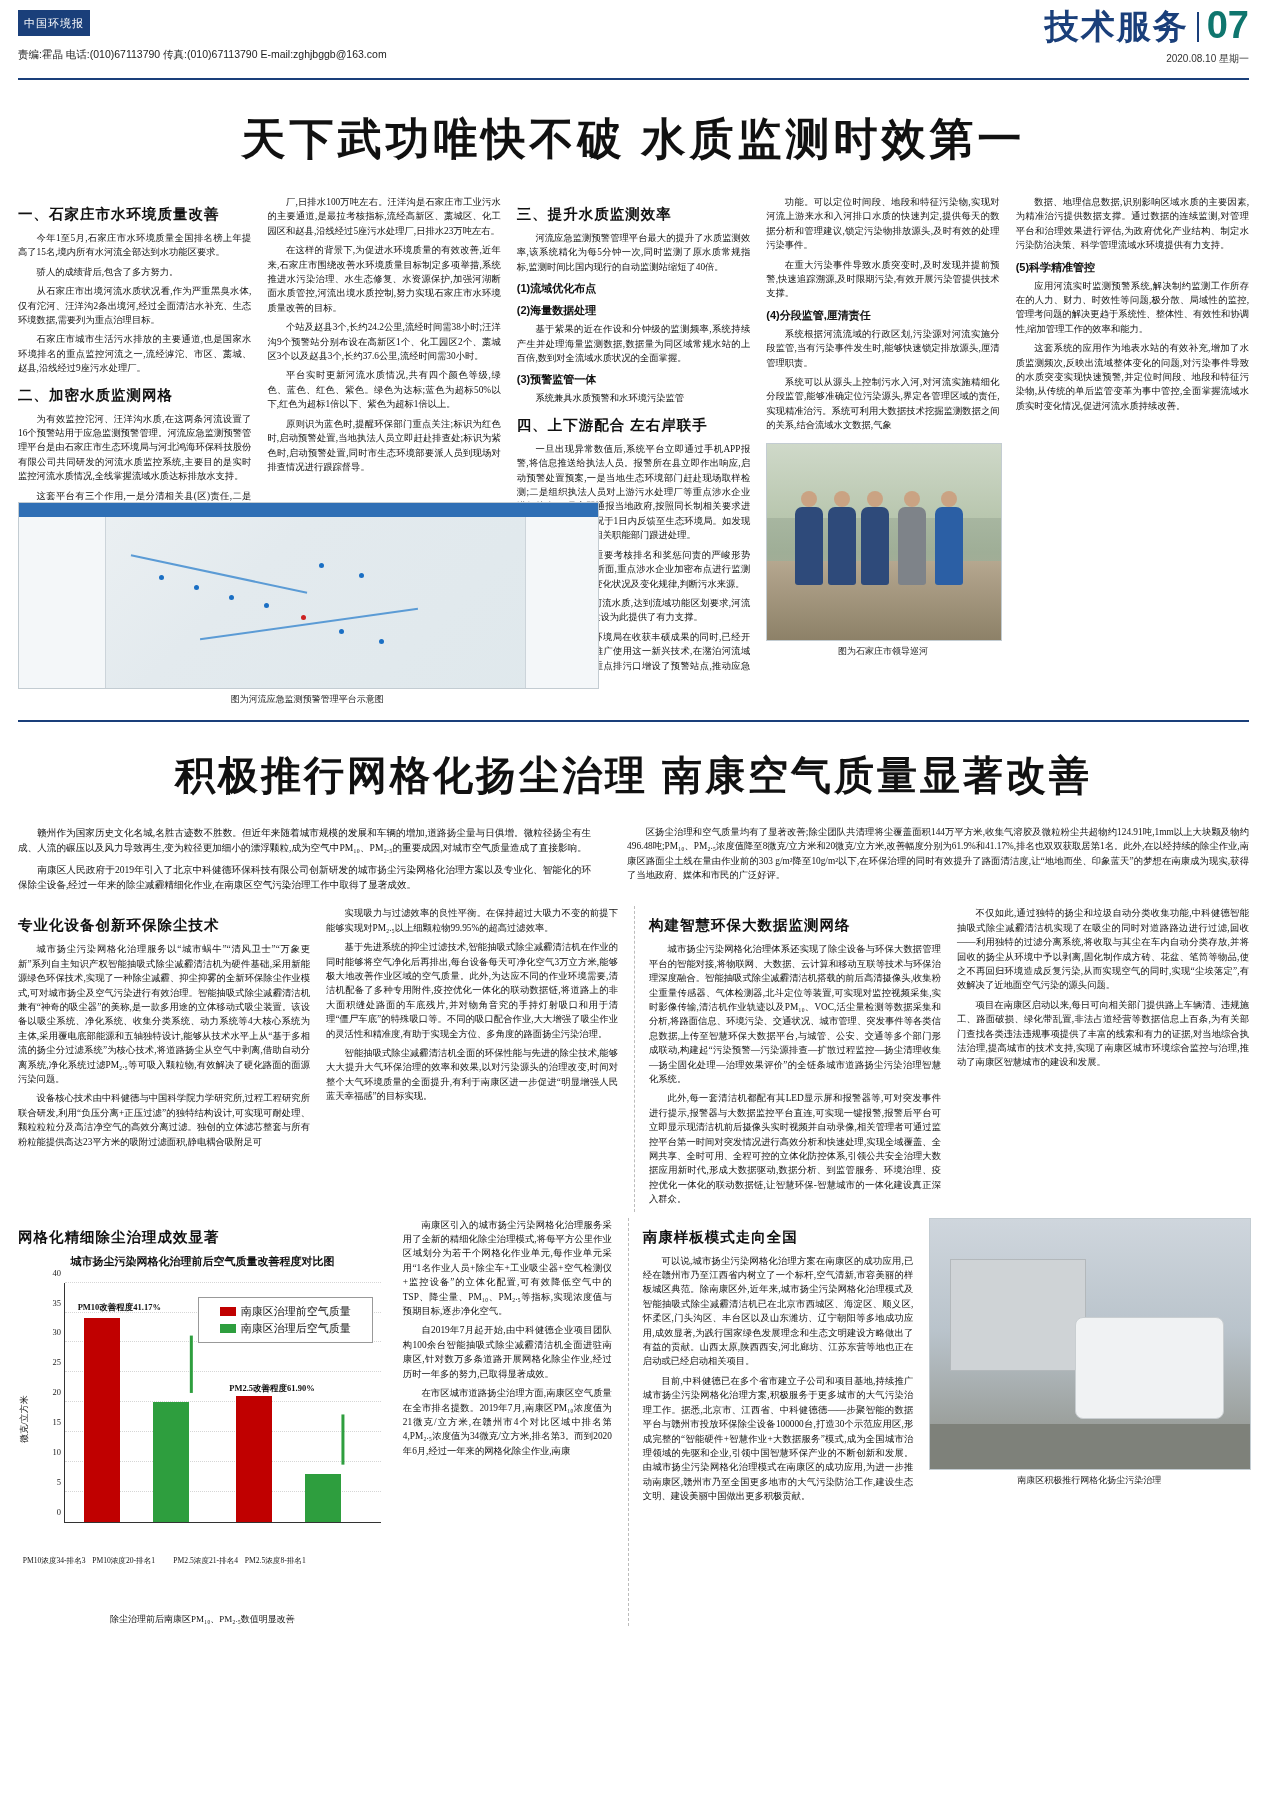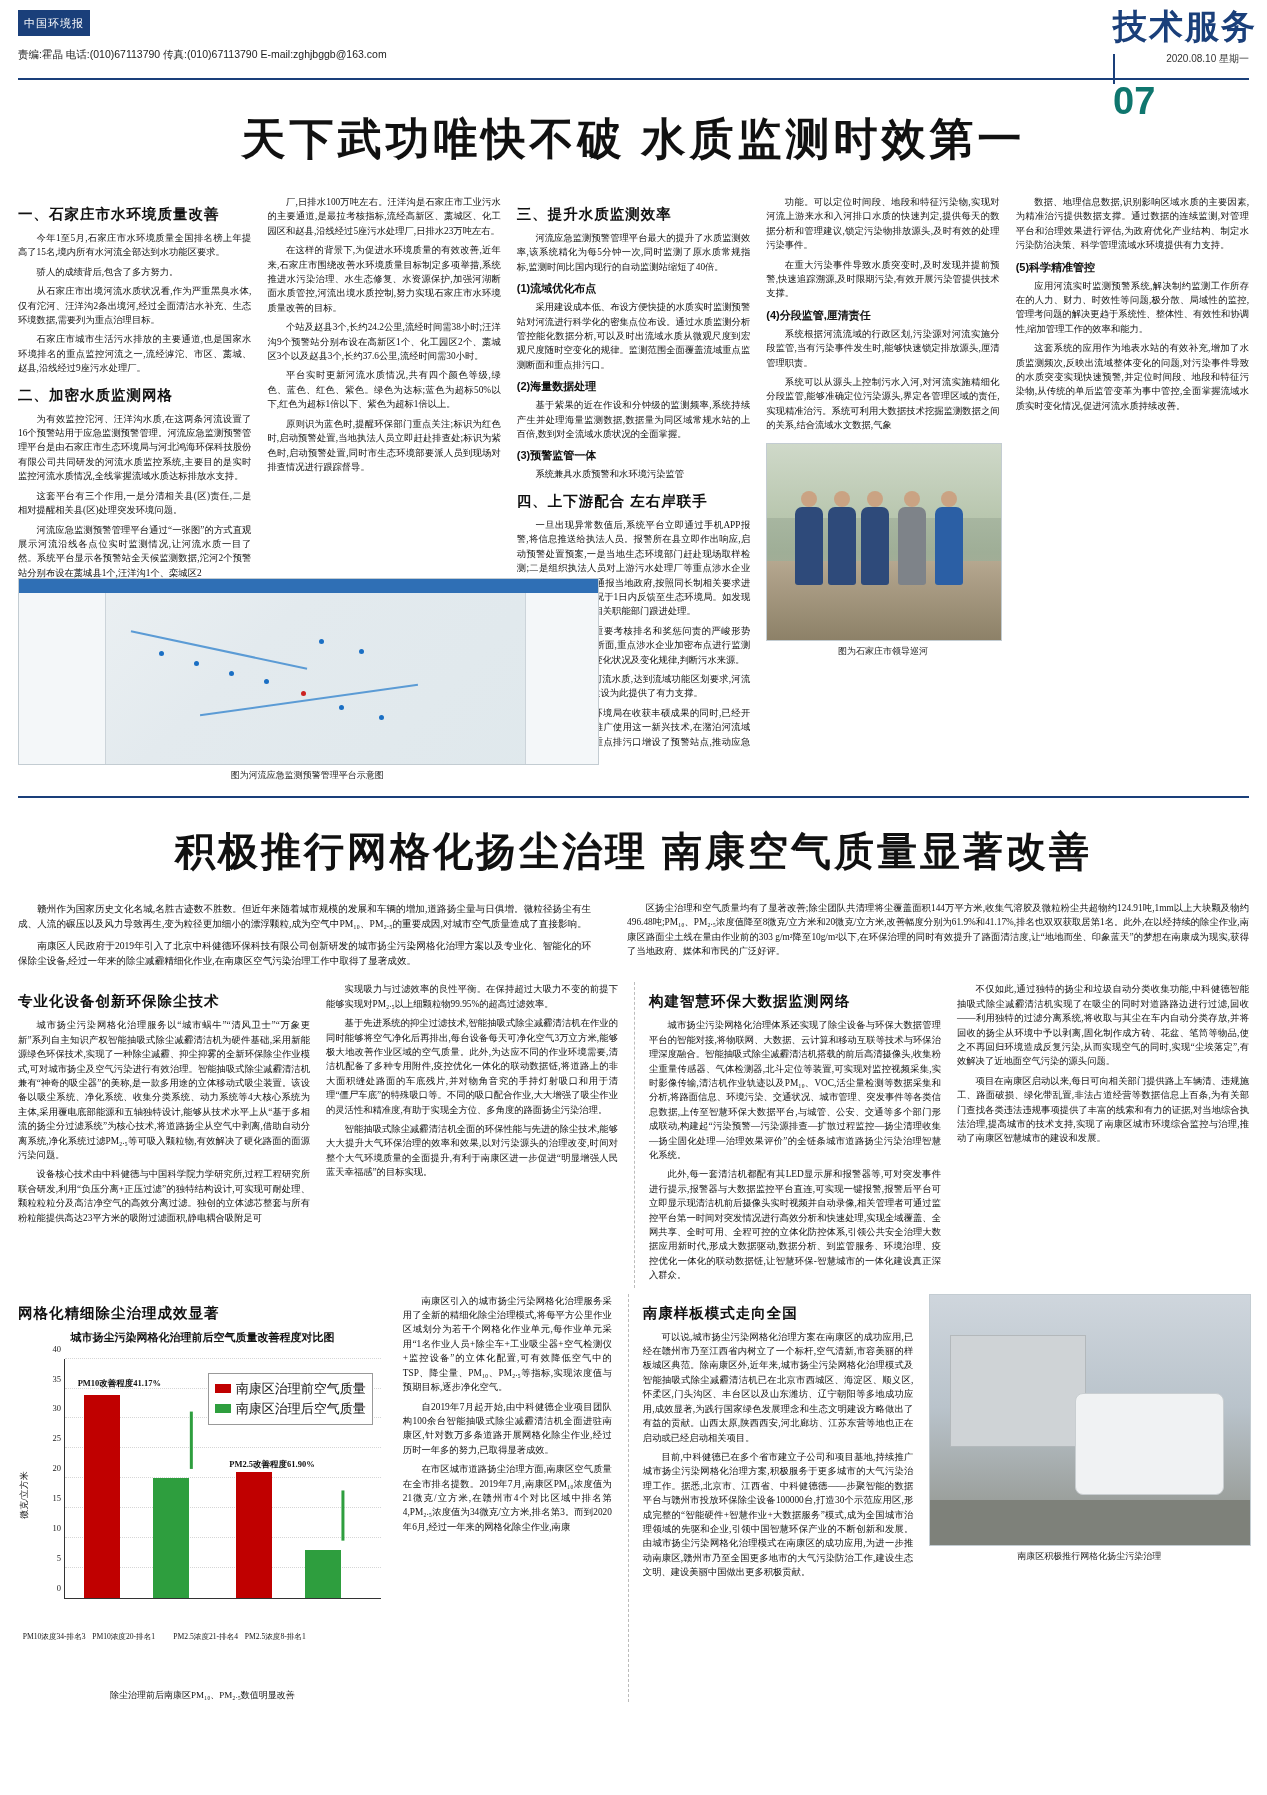--- a/index.html
+++ b/index.html
@@ -2,21 +2,21 @@
 <html><head>
 <meta charset="utf-8">
 <style>
   html,body{margin:0;padding:0;background:#fff;}
   body{width:1267px;height:1795px;font-family:"Liberation Serif","DejaVu Serif",serif;color:#111;position:relative;overflow:hidden;}
   .page{width:1267px;height:1795px;position:relative;box-sizing:border-box;padding:0 18px;}
 
   
   .masthead{position:relative;height:78px;border-bottom:2px solid #1a3f7a;}
   .logo-box{position:absolute;left:0;top:10px;width:72px;height:26px;background:#1a3f7a;color:#fff;font-size:11px;font-family:"Liberation Sans",sans-serif;display:flex;align-items:center;justify-content:center;letter-spacing:1px;}
-  .section-title{position:absolute;right:0;top:4px;display:flex;align-items:baseline;font-family:"Liberation Sans",sans-serif;flex-direction:column;}
+  .section-title{position:absolute;right:0;top:4px;display:flex;align-items:baseline;font-family:"Liberation Sans",sans-serif;}
   .section-title .cn{font-size:34px;font-weight:bold;color:#1a3f7a;letter-spacing:2px;}
   .section-title .bar{display:inline-block;width:2px;height:30px;background:#1a3f7a;margin:0 8px;position:relative;top:4px;}
   .section-title .num{font-size:38px;font-weight:bold;color:#0f766e;}
   .masthead-meta{position:absolute;left:0;top:48px;font-size:10.5px;color:#222;font-family:"Liberation Sans",sans-serif;}
   .masthead-date{position:absolute;right:0;top:52px;font-size:10px;color:#333;font-family:"Liberation Sans",sans-serif;}
 
   
   .headline{text-align:center;font-size:44px;font-weight:bold;letter-spacing:4px;margin:30px 0 26px 0;font-family:"Liberation Sans",sans-serif;}
   .headline2{text-align:center;font-size:40px;font-weight:bold;letter-spacing:3px;margin:26px 0 22px 0;font-family:"Liberation Sans",sans-serif;}
 
@@ -53,21 +53,21 @@
   .chart-title{text-align:center;font-size:11px;font-weight:bold;margin-bottom:6px;font-family:"Liberation Sans",sans-serif;}
   .chart-area{position:relative;height:300px;}
   .plot{position:absolute;left:46px;right:6px;top:8px;bottom:52px;border-left:1px solid #333;border-bottom:1px solid #333;}
   .ytick{position:absolute;left:-36px;width:32px;text-align:right;font-size:8.5px;transform:translateY(-50%);color:#222;}
   .ytickline{position:absolute;left:0;right:0;border-top:1px dotted #d6d6d6;}
   .ylabel{position:absolute;left:0px;top:48%;transform:rotate(-90deg) translate(-50%,0);transform-origin:left top;font-size:9px;white-space:nowrap;}
   .bar{position:absolute;bottom:0;width:36px;}
   .bar.red{background:#c00000;}
   .bar.green{background:#2e9e3e;}
   .xtick{position:absolute;bottom:-44px;font-size:7.6px;text-align:center;width:92px;line-height:1.3;}
-  .legend{position:absolute;right:8px;top:14px;background:#fff;border:1px solid #999;padding:4px 6px;font-size:13px;}
+  .legend{position:absolute;right:8px;top:14px;background:#fff;border:1px solid #999;padding:4px 21px;font-size:11px;}
   .legend div{display:flex;align-items:center;margin:2px 0;}
   .legend i{display:inline-block;width:16px;height:9px;margin-right:5px;}
   .annot{position:absolute;font-size:8.5px;font-weight:bold;}
   .chart-note{text-align:center;font-size:9px;margin-top:38px;}
 
   .divider{border-top:2px solid #1a3f7a;margin:14px 0 0 0;}
   .vline{border-left:1px dashed #bbb;}
   .lead{font-size:9.6px;line-height:1.6;text-align:justify;text-indent:2em;margin:0 0 6px 0;font-weight:500;}
 </style>
 </head>
@@ -107,21 +107,20 @@
       <p class="body">在这样的背景下,为促进水环境质量的有效改善,近年来,石家庄市围绕改善水环境质量目标制定多项举措,系统推进水污染治理、水生态修复、水资源保护,加强河湖断面水质管控,河流出境水质控制,努力实现石家庄市水环境质量改善的目标。</p>
       <p class="body">个站及赵县3个,长约24.2公里,流经时间需38小时;汪洋沟9个预警站分别布设在高新区1个、化工园区2个、藁城区3个以及赵县3个,长约37.6公里,流经时间需30小时。</p>
       <p class="body">平台实时更新河流水质情况,共有四个颜色等级,绿色、蓝色、红色、紫色。绿色为达标;蓝色为超标50%以下,红色为超标1倍以下、紫色为超标1倍以上。</p>
       <p class="body">原则识为蓝色时,提醒环保部门重点关注;标识为红色时,启动预警处置,当地执法人员立即赶赴排查处;标识为紫色时,启动预警处置,同时市生态环境部要派人员到现场对排查情况进行跟踪督导。</p>
     </div>
 
     <div class="col">
       <h3 class="sub">三、提升水质监测效率</h3>
       <p class="body">河流应急监测预警管理平台最大的提升了水质监测效率,该系统精化为每5分钟一次,同时监测了原水质常规指标,监测时间比国内现行的自动监测站缩短了40倍。</p>
       <h4 class="sub2">(1)流域优化布点</h4>
-      <p class="body">采用建设成本低、布设方便快捷的水质实时监测预警站对河流进行科学化的密集点位布设。通过水质监测分析管控能化数据分析,可以及时出流域水质从微观尺度到宏观尺度随时空变化的规律。监测范围全面覆盖流域重点监测断面和重点排污口。</p>
       <h4 class="sub2">(2)海量数据处理</h4>
       <p class="body">基于紫果的近在作设和分钟级的监测频率,系统持续产生并处理海量监测数据,数据量为同区域常规水站的上百倍,数到对全流域水质状况的全面掌握。</p>
       <h4 class="sub2">(3)预警监管一体</h4>
       <p class="body">系统兼具水质预警和水环境污染监管</p>
       <h3 class="sub">四、上下游配合 左右岸联手</h3>
       <p class="body">一旦出现异常数值后,系统平台立即通过手机APP报警,将信息推送给执法人员。报警所在县立即作出响应,启动预警处置预案,一是当地生态环境部门赶赴现场取样检测;二是组织执法人员对上游污水处理厂等重点涉水企业进行核查;三是立即通报当地政府,按照同长制相关要求进行排查,并将排查情况于1日内反馈至生态环境局。如发现超标问题,及时移交相关职能部门跟进处理。</p>
       <p class="body">在目前水环境重要考核排名和奖惩问责的严峻形势下,急需对重点河周断面,重点涉水企业加密布点进行监测监控,及时掌握水质变化状况及变化规律,判断污水来源。</p>
       <p class="body">为了严格控制河流水质,达到流域功能区划要求,河流分钟级预警系统的建设为此提供了有力支撑。</p>
       <p class="body">石家庄市生态环境局在收获丰硕成果的同时,已经开始在区域内更多的推广使用这一新兴技术,在潴泊河流域和白洋淀上游流域重点排污口增设了预警站点,推动应急监测预警全覆盖。</p>
     </div>

